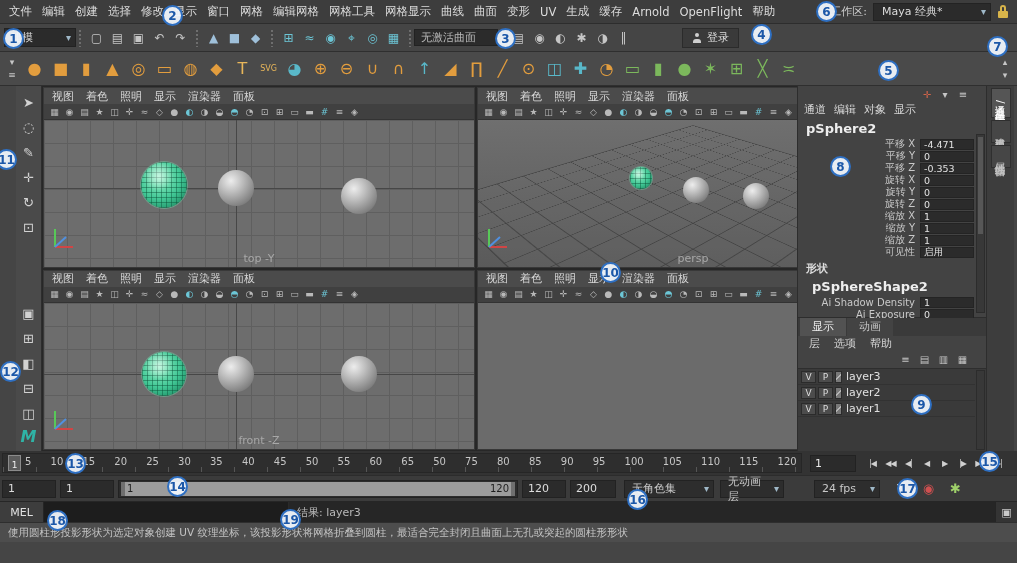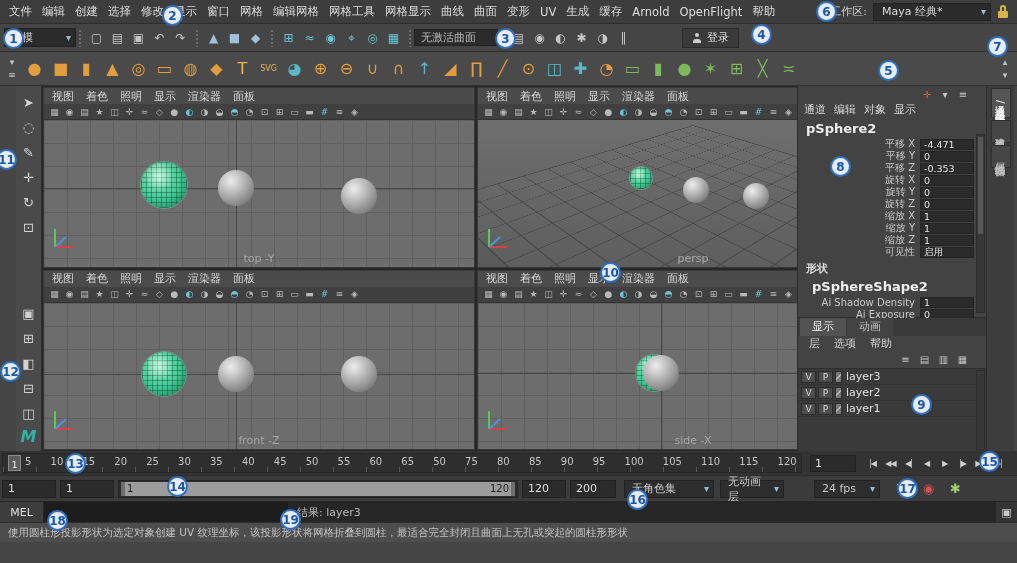--- a/index.html
+++ b/index.html
@@ -520,32 +520,20 @@
         <span class="vp-icon" style="color: rgb(108, 198, 214);">◓</span>
         <span class="vp-icon">◔</span>
         <span class="vp-icon">⊡</span>
         <span class="vp-icon">⊞</span>
         <span class="vp-icon">▭</span>
         <span class="vp-icon">▬</span>
         <span class="vp-icon" style="color: rgb(108, 198, 214);">#</span>
         <span class="vp-icon">≡</span>
         <span class="vp-icon">◈</span>
       </div>
-    <div class="vp-canvas ortho">
-      <div class="axis-v" style="left:183px"></div>
-      <div class="axis-h" style="top:70px"></div>
-      <div class="sphere green" style="left:158px;top:52px;width:36px;height:36px"></div>
-      <div class="sphere grey" style="left:165px;top:52px;width:36px;height:36px"></div>
-      <svg class="axis-gizmo" width="30" height="30" viewBox="0 0 30 30">
-        <line x1="6" y1="24" x2="24" y2="24" stroke="#d04545" stroke-width="2"></line>
-        <line x1="6" y1="24" x2="6" y2="6" stroke="#58c858" stroke-width="2"></line>
-        <line x1="6" y1="24" x2="17" y2="14" stroke="#5090e0" stroke-width="2"></line>
-      </svg>
-      <div class="vp-label">side -X</div>
-    </div>
   </div>
 </div>
 
 <div id="rightpanel">
   <div class="cb">
     <div class="cb-iconrow">
 
     <span class="icon" style="color: rgb(208, 100, 74);">✛</span>
         <span class="icon">▾</span>
         <span class="icon">≡</span>

